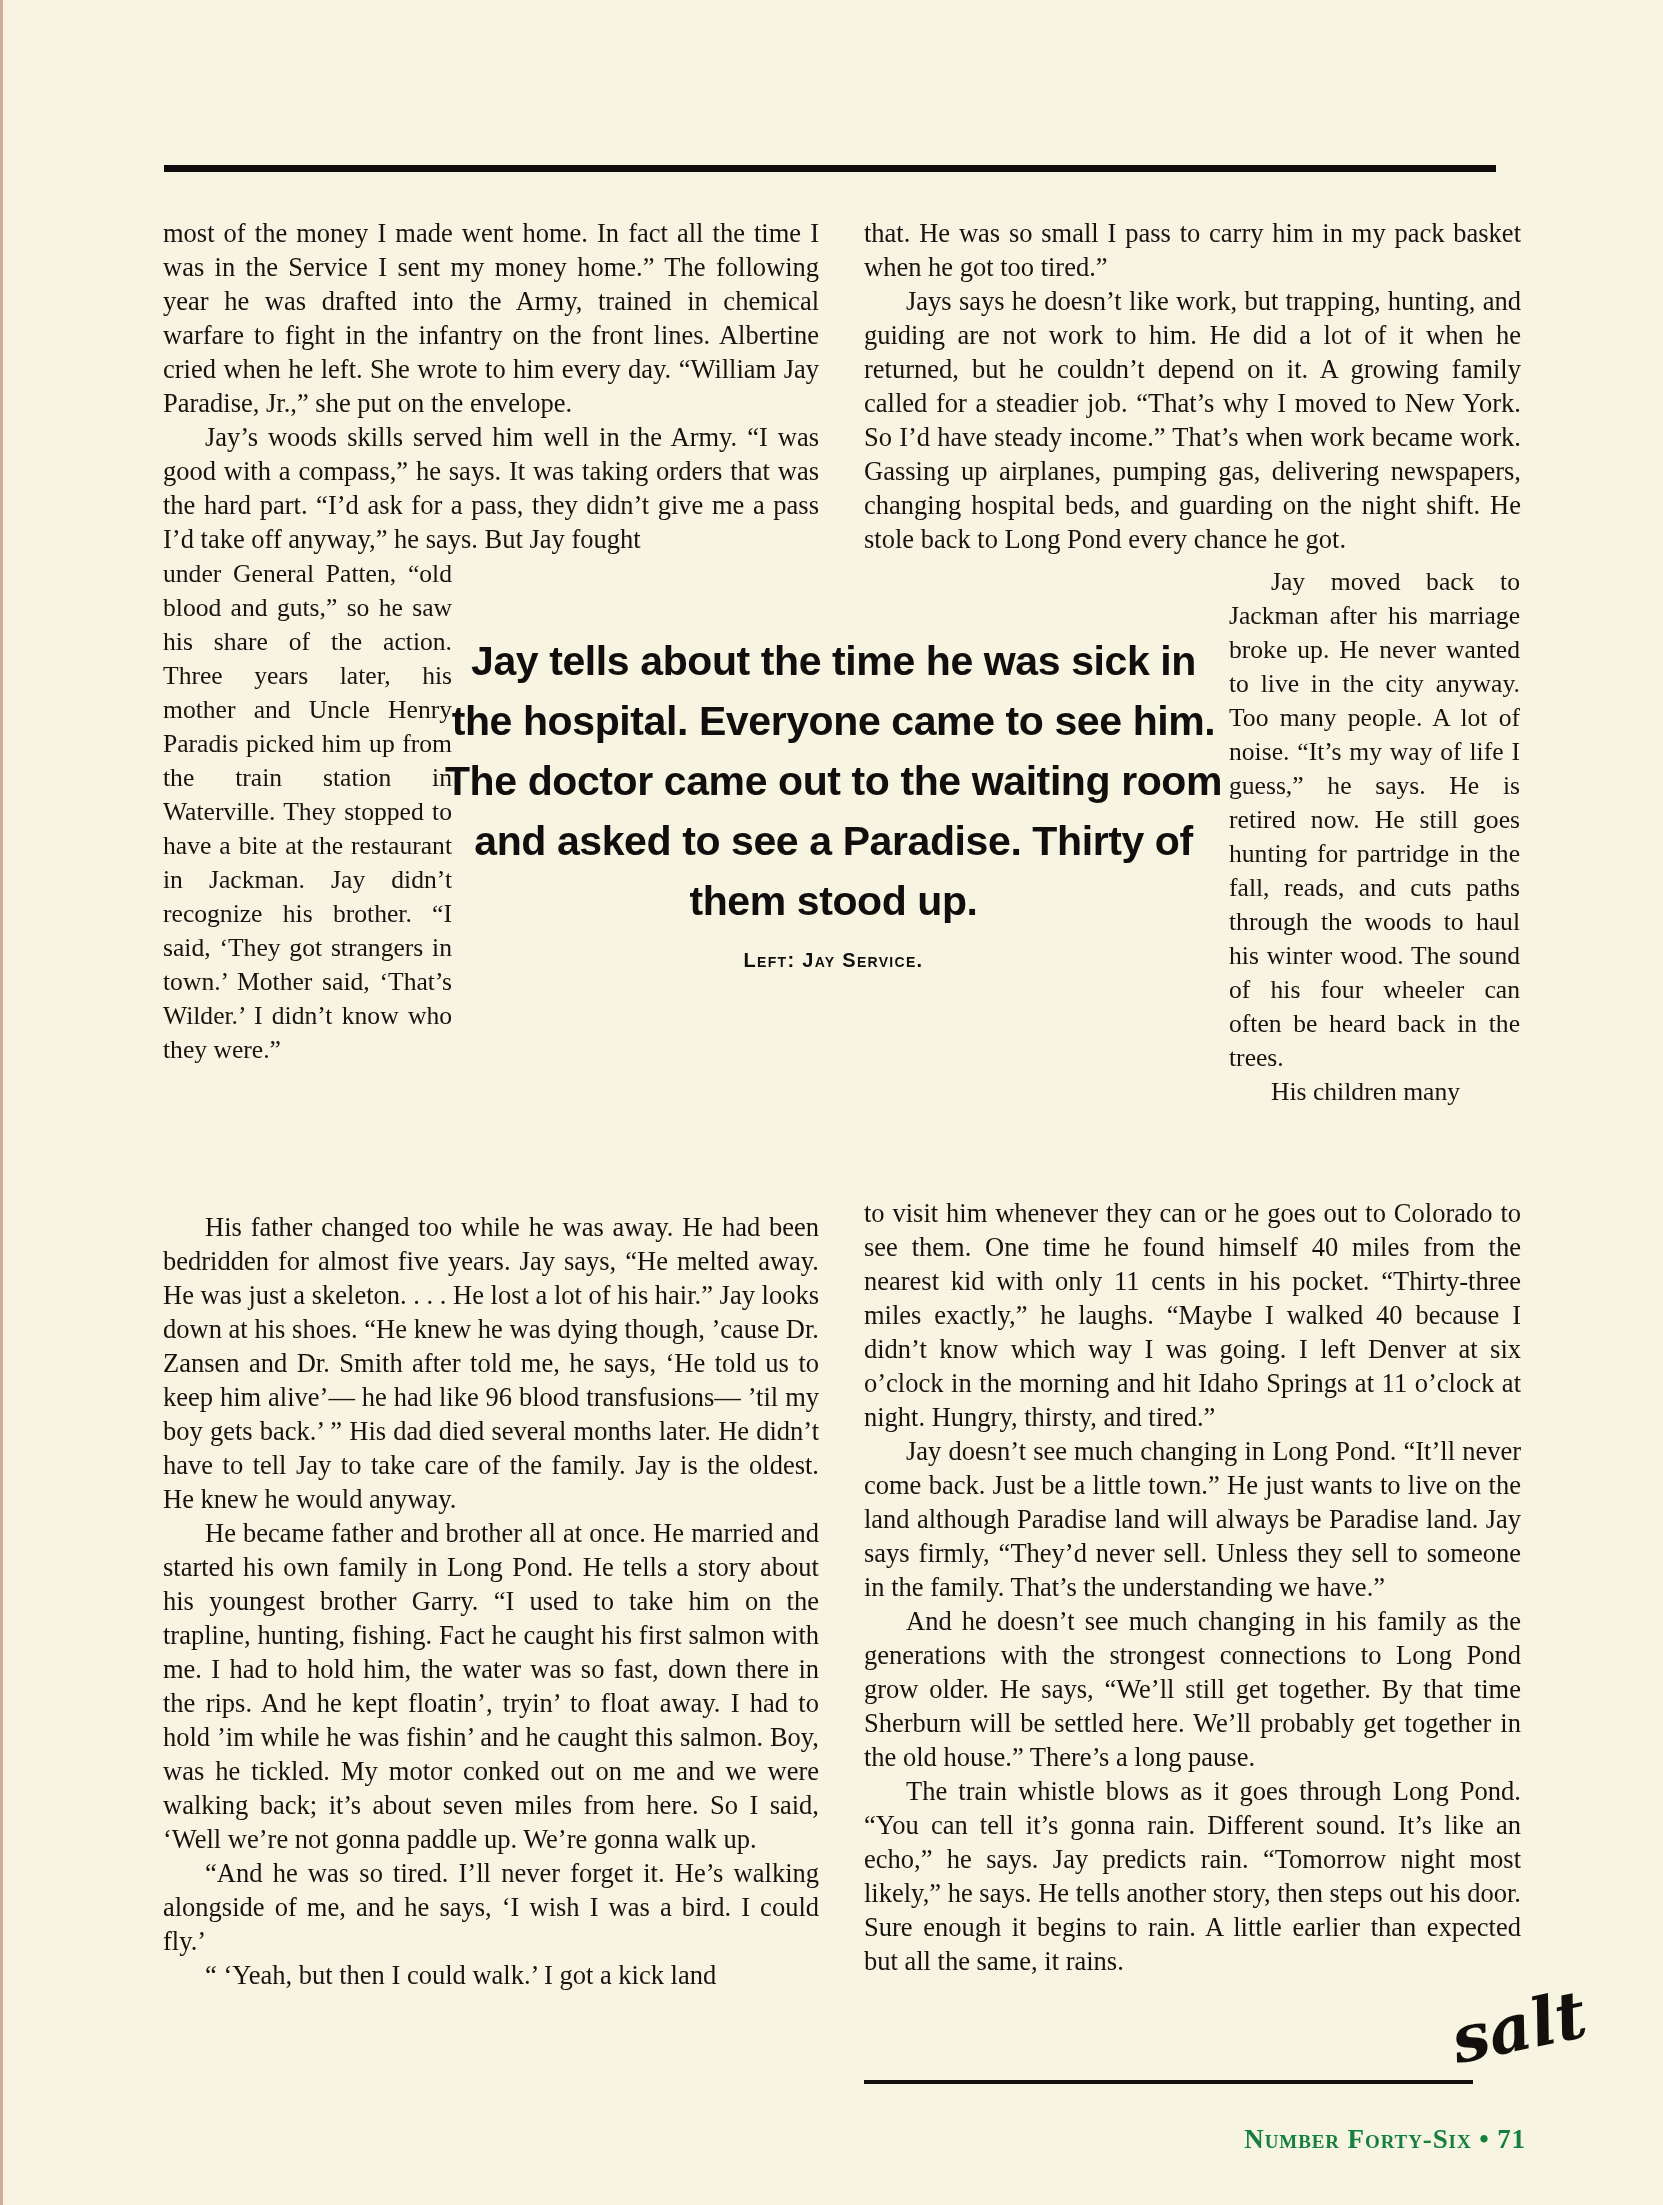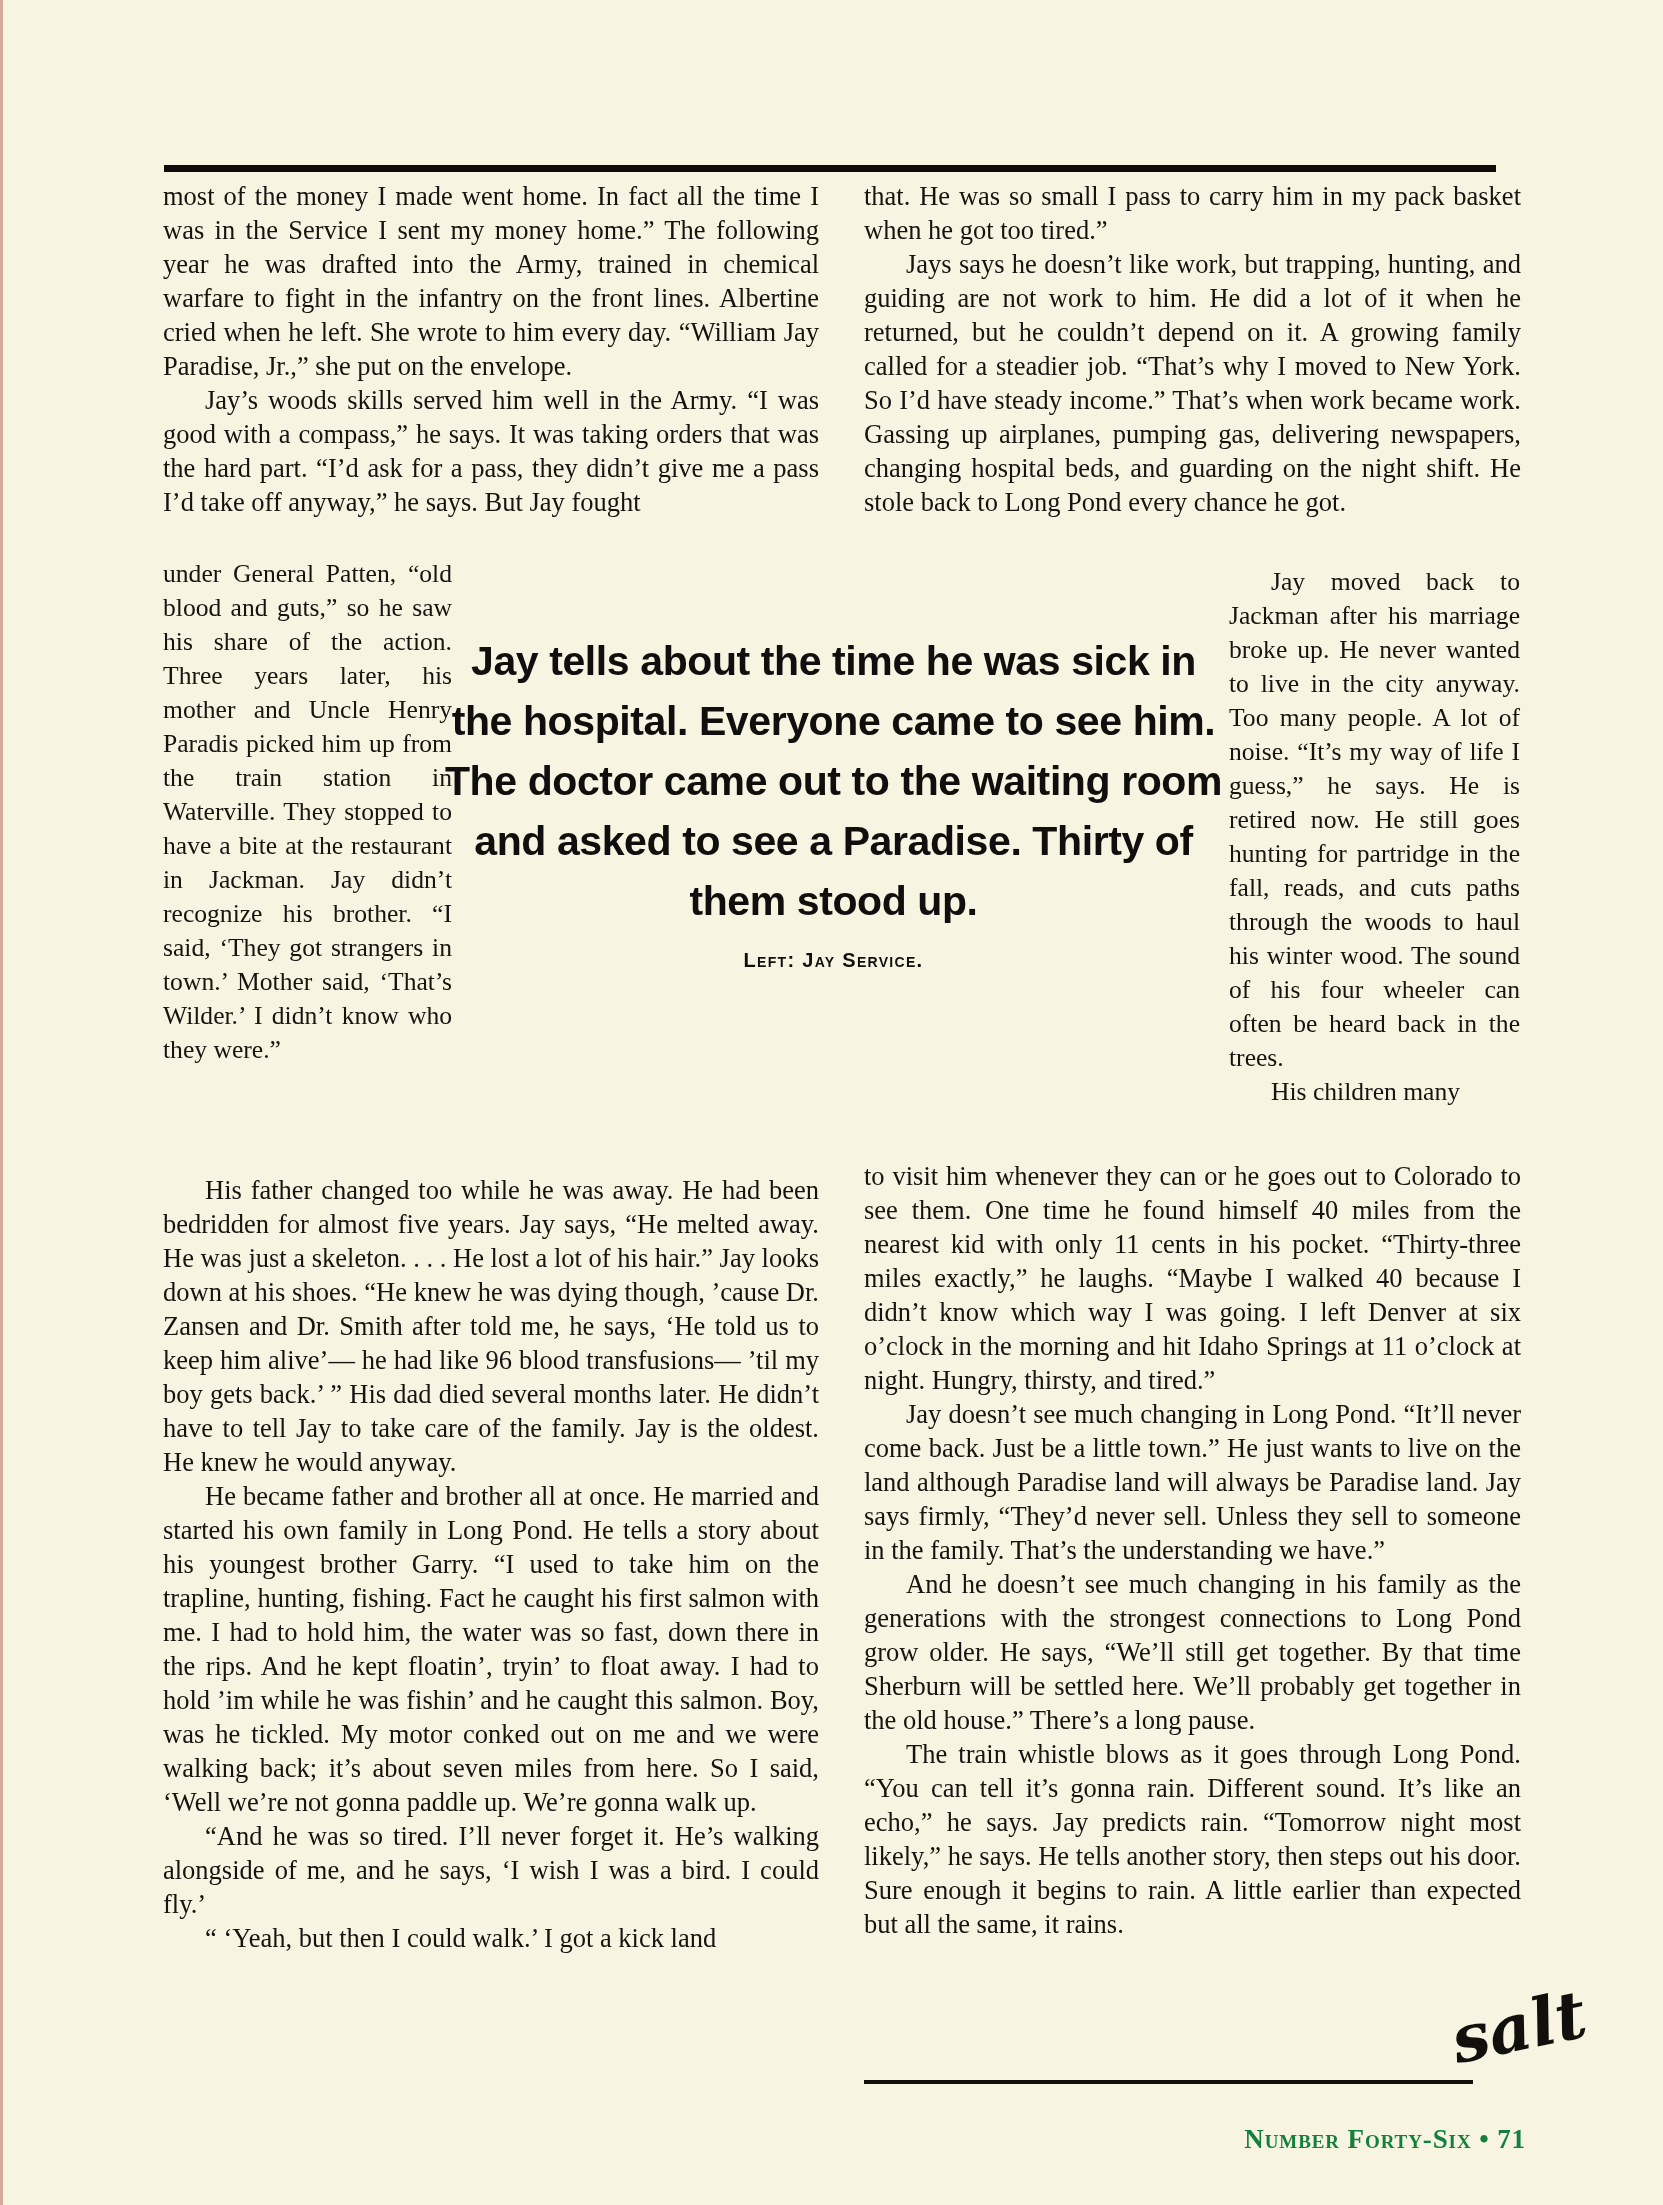--- a/index.html
+++ b/index.html
@@ -15,21 +15,21 @@
     position:absolute;left:0;top:0;width:3.1px;height:2205px;
     background:#a5524a;opacity:.45;
   }
   .top-rule{
     position:absolute;left:164px;top:165px;width:1332px;height:7px;
     background:#0e0d0b;
   }
   .block{position:absolute;text-align:justify;}
   .block p{margin:0;padding:0;}
   .block p.indent{text-indent:42px;}
-  .body-wide{font-size:26.5px;line-height:34px;}
+  .body-wide{font-size:26.5px;line-height:34px;margin-top:37px;}
   .body-narrow{font-size:25.6px;line-height:34px;}
 
   .pullquote{
     position:absolute;left:441px;top:631px;width:785px;
     text-align:center;
     font-family:"Liberation Sans",sans-serif;
     font-weight:700;color:#100f0d;
   }
   .pq-text{font-size:41px;line-height:60px;letter-spacing:-0.4px;margin:0;}
   .pq-caption{

